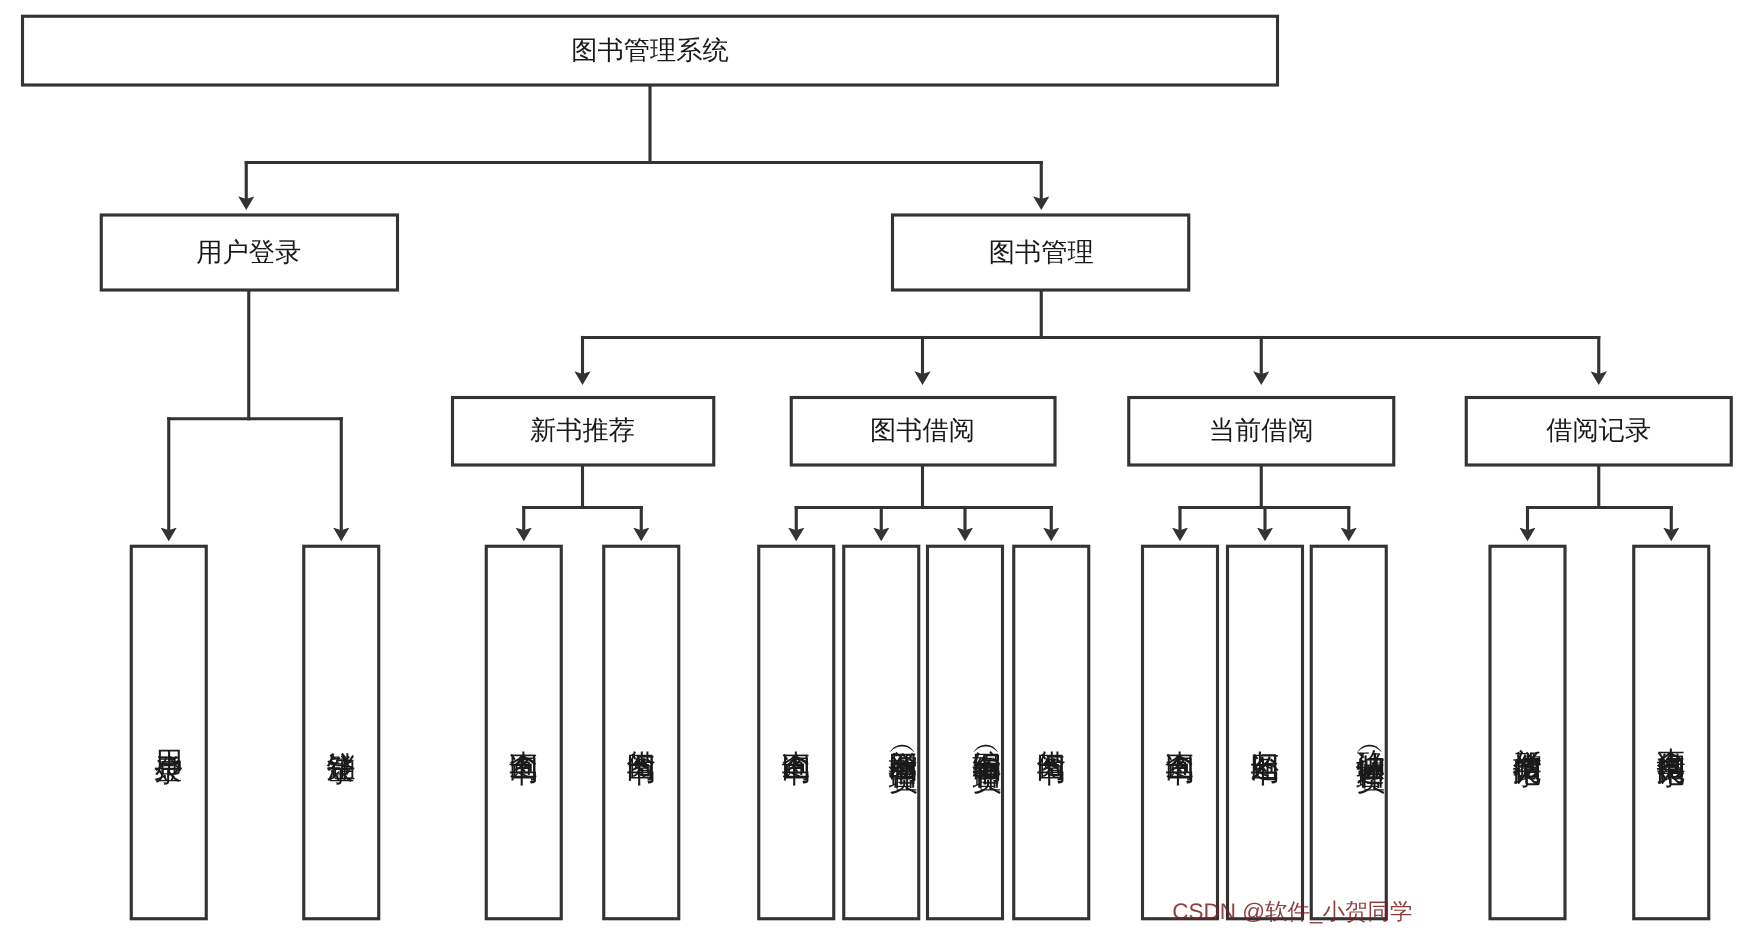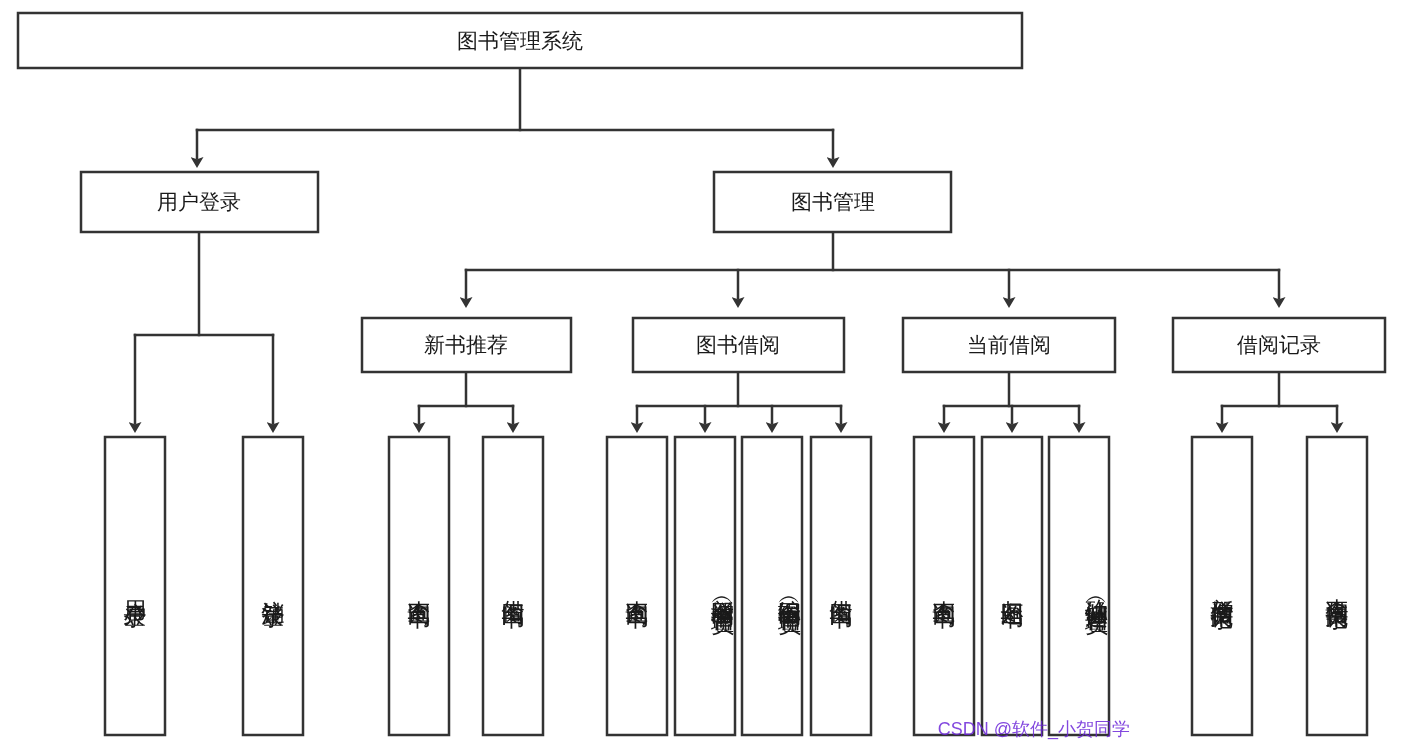--- a/index.html
+++ b/index.html
@@ -64,21 +64,21 @@
     text-align: center;
     white-space: nowrap;
     user-select: none;
   }
   .watermark {
     position: absolute;
     right: 8px;
     bottom: 6px;
     font-family: "Liberation Sans", "DejaVu Sans", sans-serif;
     font-size: 18px;
-    color: #6d28d9;
+    color: #7f1d1d;
     opacity: 0.85;
     white-space: nowrap;
     user-select: none;
   }
 </style>
 </head>
 <body>
 
 <div id="diagram-root">
 

